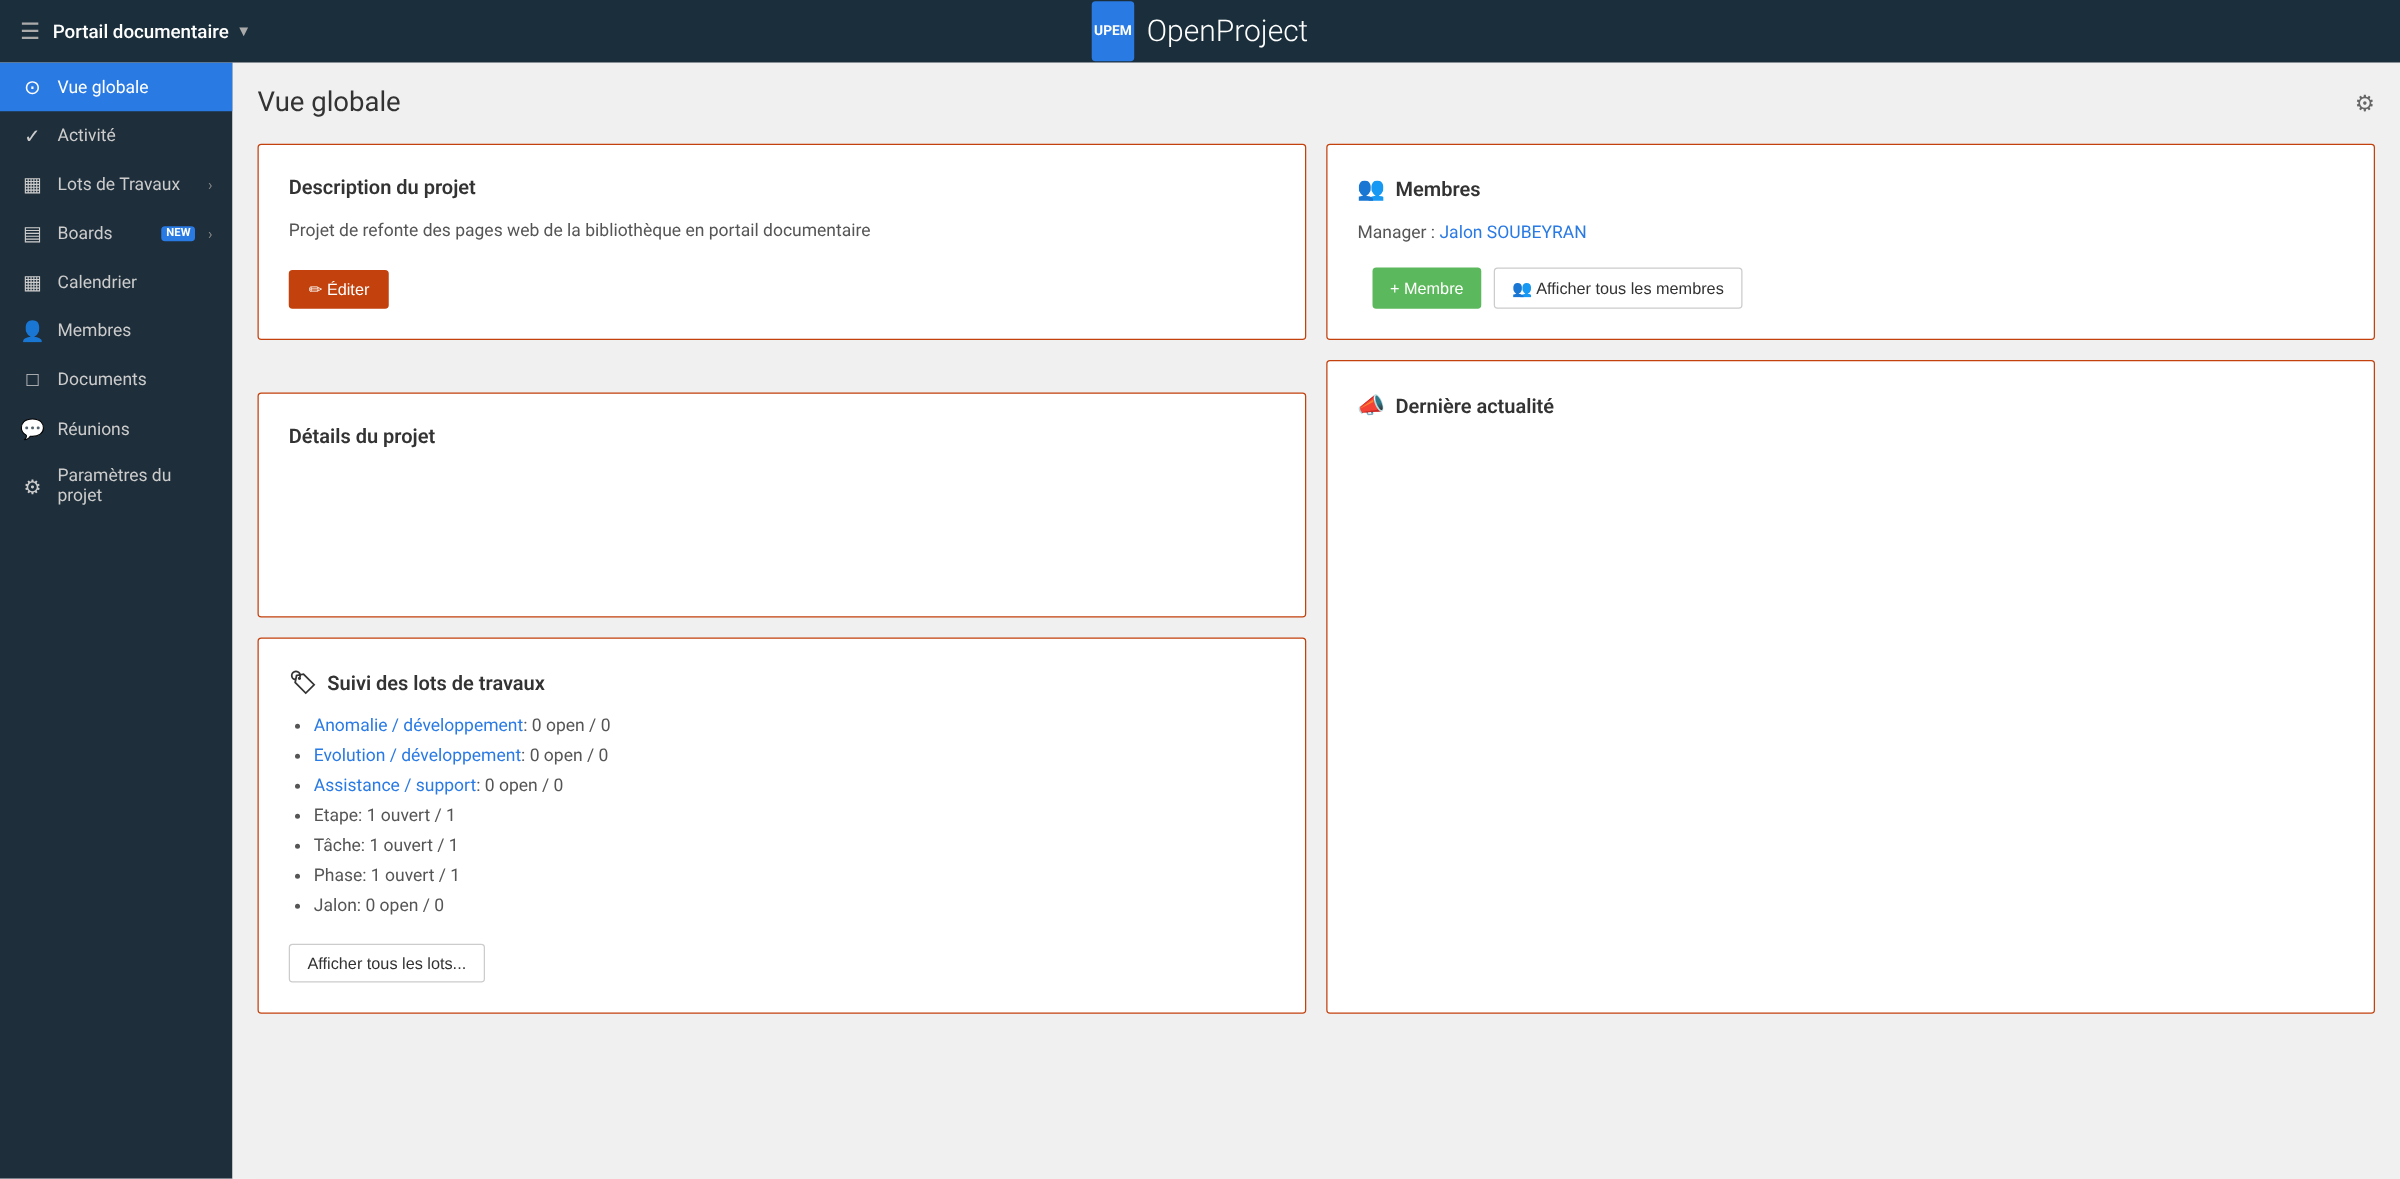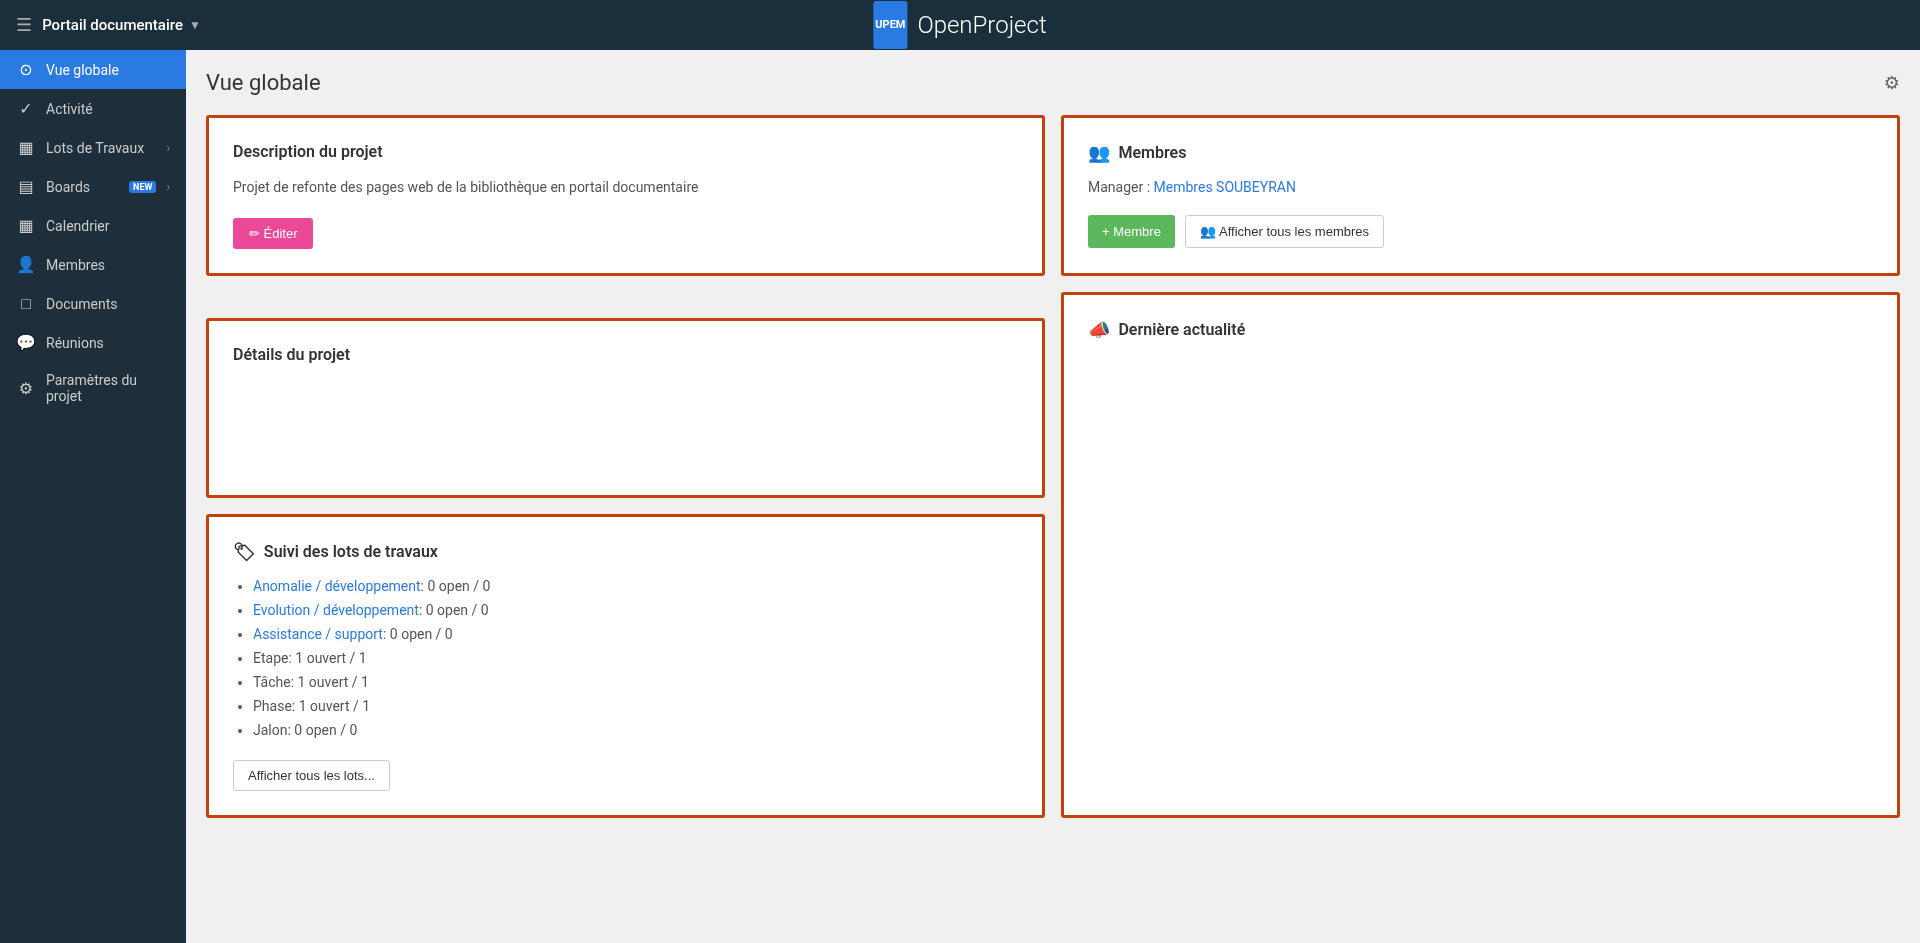--- a/index.html
+++ b/index.html
@@ -44,32 +44,32 @@
     .sidebar-resizer { width: 4px; background: #16252f; cursor: col-resize; flex-shrink: 0; align-self: stretch; }
 
     
     .content { flex: 1; overflow-y: auto; background: #f0f0f0; padding: 20px; }
     .content-header { display: flex; align-items: center; justify-content: space-between; margin-bottom: 20px; }
     .content-title { font-size: 22px; font-weight: 400; color: #333; }
     .settings-gear { color: #666; font-size: 18px; cursor: pointer; }
 
     
     .cards-grid { display: grid; grid-template-columns: 1fr 1fr; gap: 16px; }
-    .card { background: #fff; border: 3px solid #c2410c; border-radius: 3px; padding: 24px; }
+    .card { background: #fff; border: 1px solid #c2410c; border-radius: 3px; padding: 24px; }
     .card-title { font-size: 16px; font-weight: 600; color: #333; margin-bottom: 16px; display: flex; align-items: center; gap: 8px; }
     .card-title .card-icon { font-size: 18px; }
 
     
     .description-text { color: #555; font-size: 14px; line-height: 1.5; margin-bottom: 20px; }
-    .edit-btn { background: #ec4899; color: #fff; border: none; border-radius: 3px; padding: 8px 16px; font-size: 13px; cursor: pointer; display: flex; align-items: center; gap: 6px; }
+    .edit-btn { background: #c2410c; color: #fff; border: none; border-radius: 3px; padding: 8px 16px; font-size: 13px; cursor: pointer; display: flex; align-items: center; gap: 6px; }
 
     
     .manager-line { color: #555; margin-bottom: 20px; font-size: 14px; }
     .manager-link { color: #2a7ae4; text-decoration: none; }
-    .members-actions { display: flex; gap: 10px; }
+    .members-actions { display: flex; gap: 10px; margin-left: 12px; }
     .add-member-btn { background: #5cb85c; color: #fff; border: none; border-radius: 3px; padding: 8px 14px; font-size: 13px; cursor: pointer; display: flex; align-items: center; gap: 5px; }
     .view-members-btn { background: #fff; color: #333; border: 1px solid #ccc; border-radius: 3px; padding: 8px 14px; font-size: 13px; cursor: pointer; display: flex; align-items: center; gap: 5px; }
 
     
     .suivi-card { grid-column: 1 / 2; }
     .suivi-list { list-style: disc; padding-left: 20px; }
     .suivi-list li { margin-bottom: 8px; font-size: 14px; color: #555; }
     .suivi-list li a { color: #2a7ae4; text-decoration: none; }
     .show-all-btn { margin-top: 14px; background: #fff; color: #333; border: 1px solid #ccc; border-radius: 3px; padding: 7px 14px; font-size: 13px; cursor: pointer; }
 
@@ -160,21 +160,21 @@
         <button class="edit-btn">✏ Éditer</button>
       </div>
 
       <div class="card">
         <div class="card-title">
           <span class="card-icon">👥</span>
           <span>Membres</span>
         </div>
         <div class="manager-line">
           <span>Manager : </span>
-          <a href="#" class="manager-link">Membres SOUBEYRAN</a>
+          <a href="#" class="manager-link">Jalon SOUBEYRAN</a>
         </div>
         <div class="members-actions">
           <button class="add-member-btn">+ Membre</button>
           <button class="view-members-btn">👥 Afficher tous les membres</button>
         </div>
       </div>
 
       <div class="card details-card">
         <div class="card-title">
           <span>Détails du projet</span>

